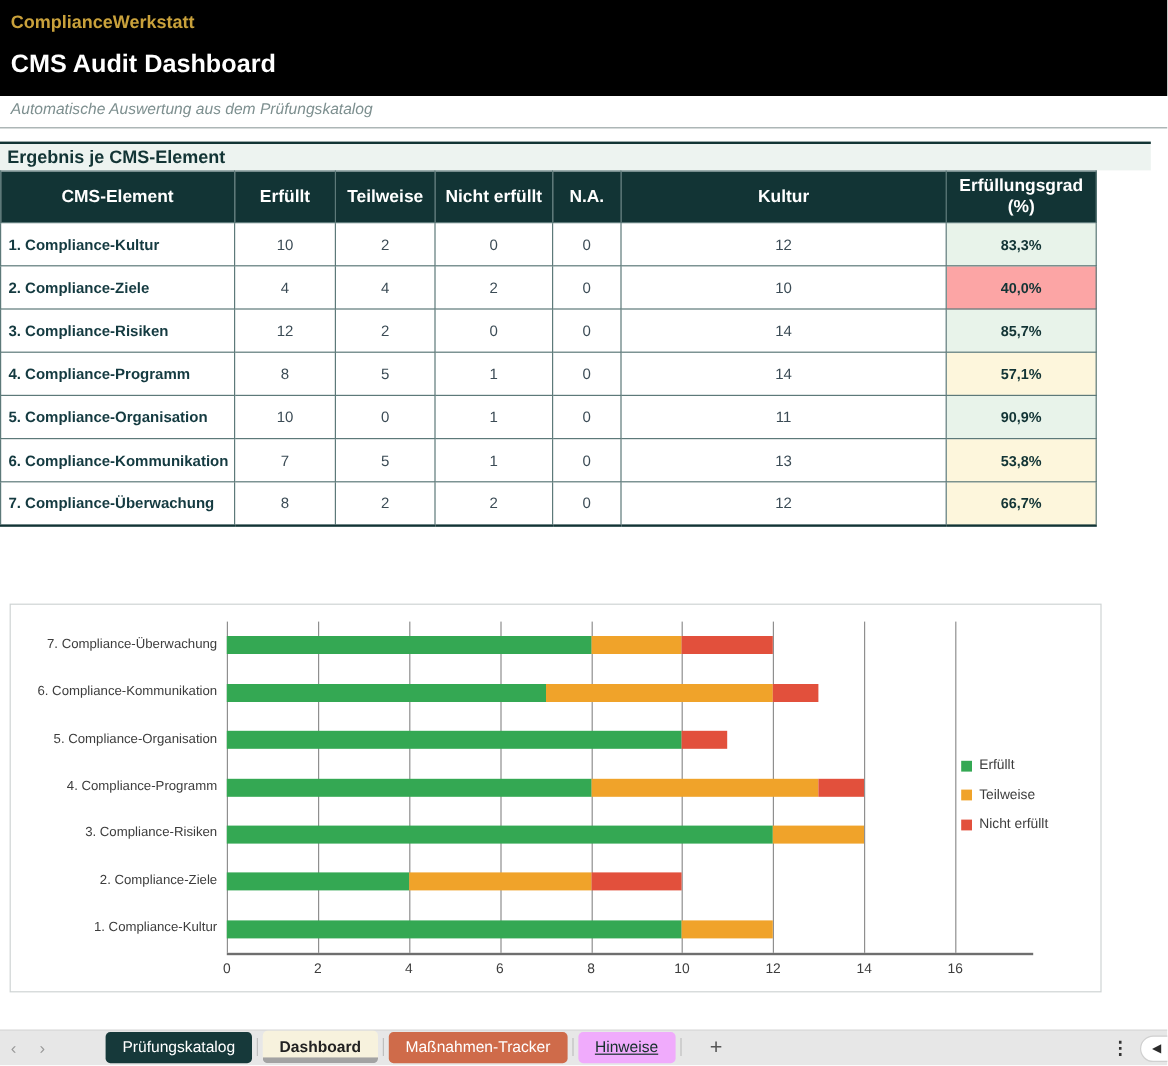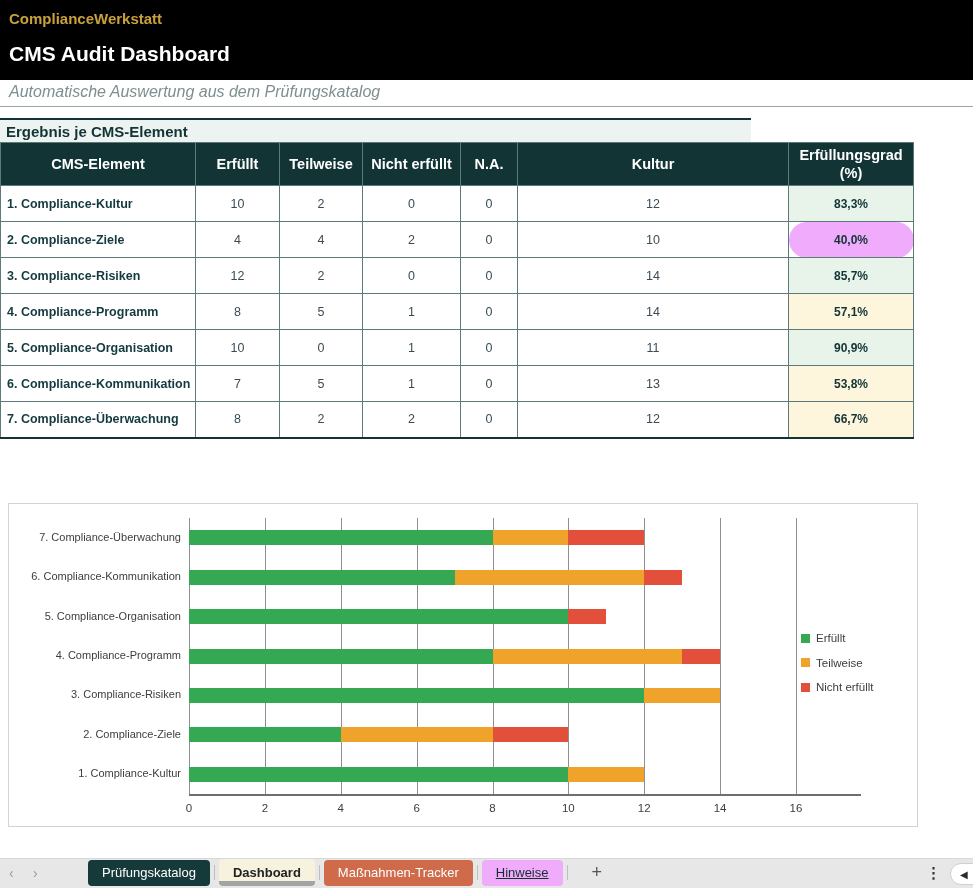--- a/index.html
+++ b/index.html
@@ -4,39 +4,39 @@
 <title>CMS Audit Dashboard</title>
 <style>
   html,body{margin:0;padding:0;background:#fff;}
   .app{position:relative;width:973px;height:888px;background:#fff;overflow:hidden;
        font-family:"Liberation Sans",sans-serif;}
 
   
   .top-header{position:absolute;left:0;top:0;width:973px;height:80px;background:#000000;}
   .brand{position:absolute;left:9px;top:10px;font-size:15px;font-weight:bold;color:#c9a13b;}
   .main-title{position:absolute;left:9px;top:42px;font-size:21px;font-weight:bold;color:#ffffff;}
-  .subtitle{position:absolute;left:9px;top:83px;font-size:16px;font-style:italic;color:#7d8f8f;}
+  .subtitle{position:absolute;left:9px;top:83px;font-size:13px;font-style:italic;color:#7d8f8f;}
   .divider{position:absolute;left:0;top:106px;width:973px;height:1px;background:#9aa5a5;}
 
   
-  .band{position:absolute;left:0;width:751px;border-top:2px solid #123435;background:#edf3f0;
+  .band{position:absolute;left:0;width:959px;border-top:2px solid #123435;background:#edf3f0;
         font-size:15px;font-weight:bold;color:#123435;padding:3px 0 4px 6px;box-sizing:border-box;}
   .band-results{top:118px;height:24px;}
   .band-overview{top:462px;height:24px;}
   .band-gaps{top:842px;height:16px;overflow:hidden;color:#c7593f;}
 
   
   table.results{position:absolute;left:0;top:142px;width:913px;border-collapse:collapse;table-layout:fixed;}
   table.results th,table.results td{border:1px solid #5d7979;box-sizing:border-box;}
   table.results thead th{background:#123435;color:#fff;font-size:14.5px;font-weight:bold;
         height:43px;text-align:center;padding:2px 4px;line-height:1.25;}
   table.results tbody td{height:36px;font-size:12.5px;color:#3b4b55;text-align:center;background:#fff;}
   table.results tbody td.el{font-weight:bold;color:#143a40;text-align:left;padding-left:6px;}
   table.results tbody td.grad{font-weight:bold;font-size:12px;color:#123435;}
-  td.grad.good{background:#e8f3ea;} td.grad.mid{background:#fdf6dc;} td.grad.bad{background:#f0abfc;border-radius:18px;}
+  td.grad.good{background:#e8f3ea;} td.grad.mid{background:#fdf6dc;} td.grad.bad{background:#fca5a5;}
   table.results tbody tr:last-child td{border-bottom:2px solid #123435;}
 
   
   .chart-box{position:absolute;left:8px;top:503px;width:908px;height:322px;
              border:1px solid #cfd4d4;background:#fff;}
   .gridline{position:absolute;width:1px;background:#8f8f8f;}
   .axis-x{position:absolute;height:2px;background:#6e6e6e;}
   .cat{position:absolute;left:2px;width:170px;text-align:right;font-size:11px;color:#3d3d3d;white-space:nowrap;}
   .bar{position:absolute;height:15px;}
   .tick{position:absolute;width:30px;text-align:center;font-size:11.5px;color:#3d3d3d;}

